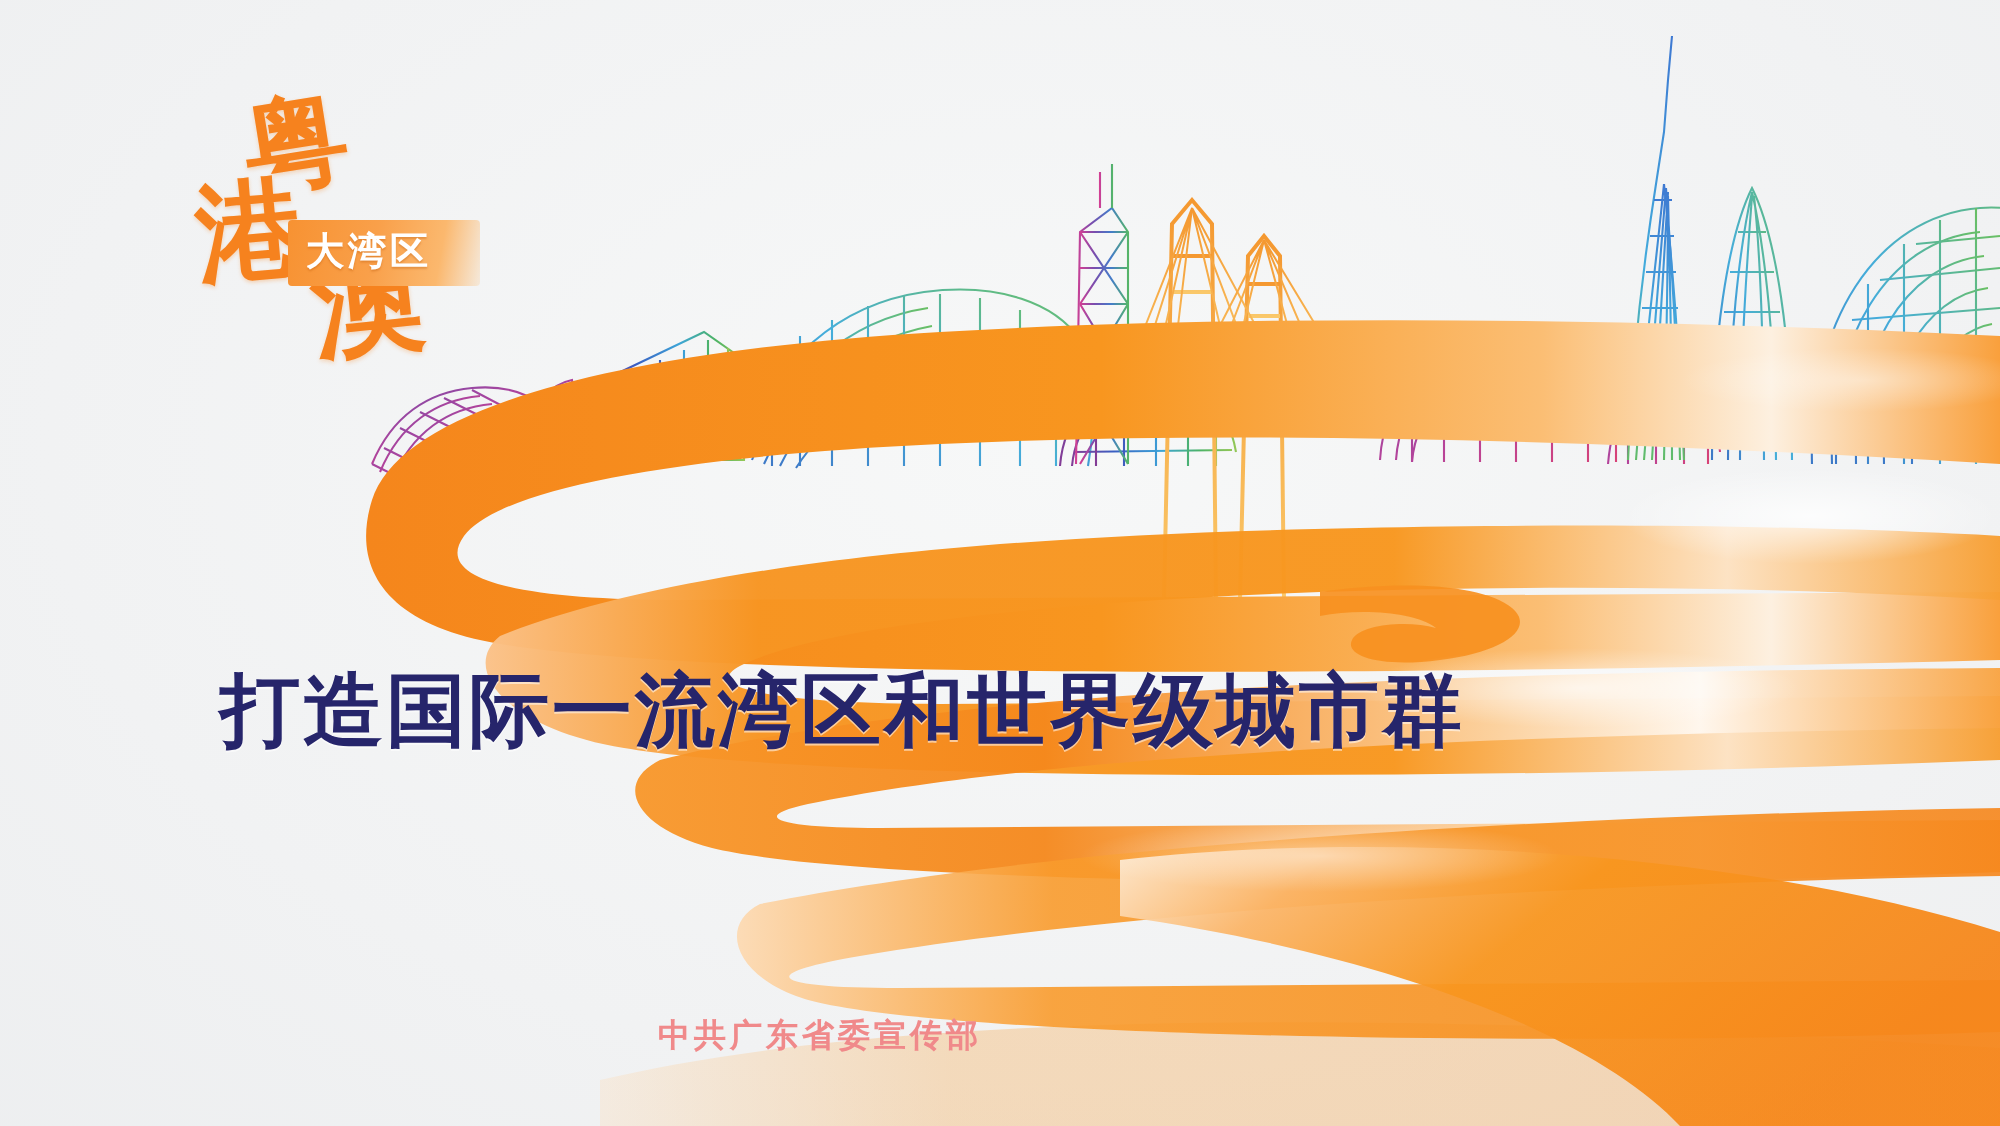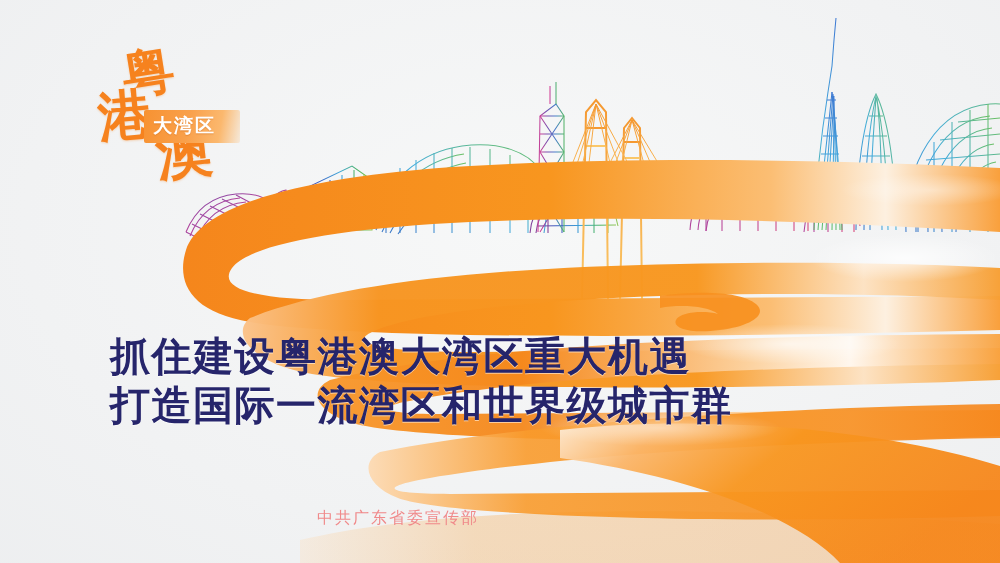--- a/index.html
+++ b/index.html
@@ -50,22 +50,22 @@
     color:#26256b;
     font-family:"DejaVu Sans","Liberation Sans",sans-serif;
     font-weight:700;
     font-size:40px;
     line-height:49px;
     letter-spacing:1.5px;
     white-space:nowrap;
     text-shadow:0 1px 0 rgba(255,255,255,.55);
   }
   #footer{
-    position:absolute;left:0;top:508px;width:796px;text-align:center;
-    color:#f0898a;font-size:16px;letter-spacing:2px;font-weight:400;
+    position:absolute;left:12px;top:508px;width:796px;text-align:center;
+    color:#f0898a;font-size:16px;letter-spacing:2px;font-weight:700;
     font-family:"DejaVu Sans","Liberation Sans",sans-serif;
   }
 </style>
 </head>
 <body>
 
 <div id="poster">
 
   <svg id="art" viewBox="0 0 1000 563" preserveAspectRatio="none">
     <defs>
@@ -300,19 +300,18 @@
   </svg>
 
   <div id="logo">
     <div class="cal" id="cal-yue">粤</div>
     <div class="cal" id="cal-gang">港</div>
     <div class="cal" id="cal-ao">澳</div>
     <div id="badge">大湾区</div>
   </div>
 
   <div id="headline">
-    <div class="hl">抓住建设粤港澳大湾区重大机遇</div>
     <div class="hl">打造国际一流湾区和世界级城市群</div>
   </div>
 
   <div id="footer">中共广东省委宣传部</div>
 
 </div>
 
 </body></html>

